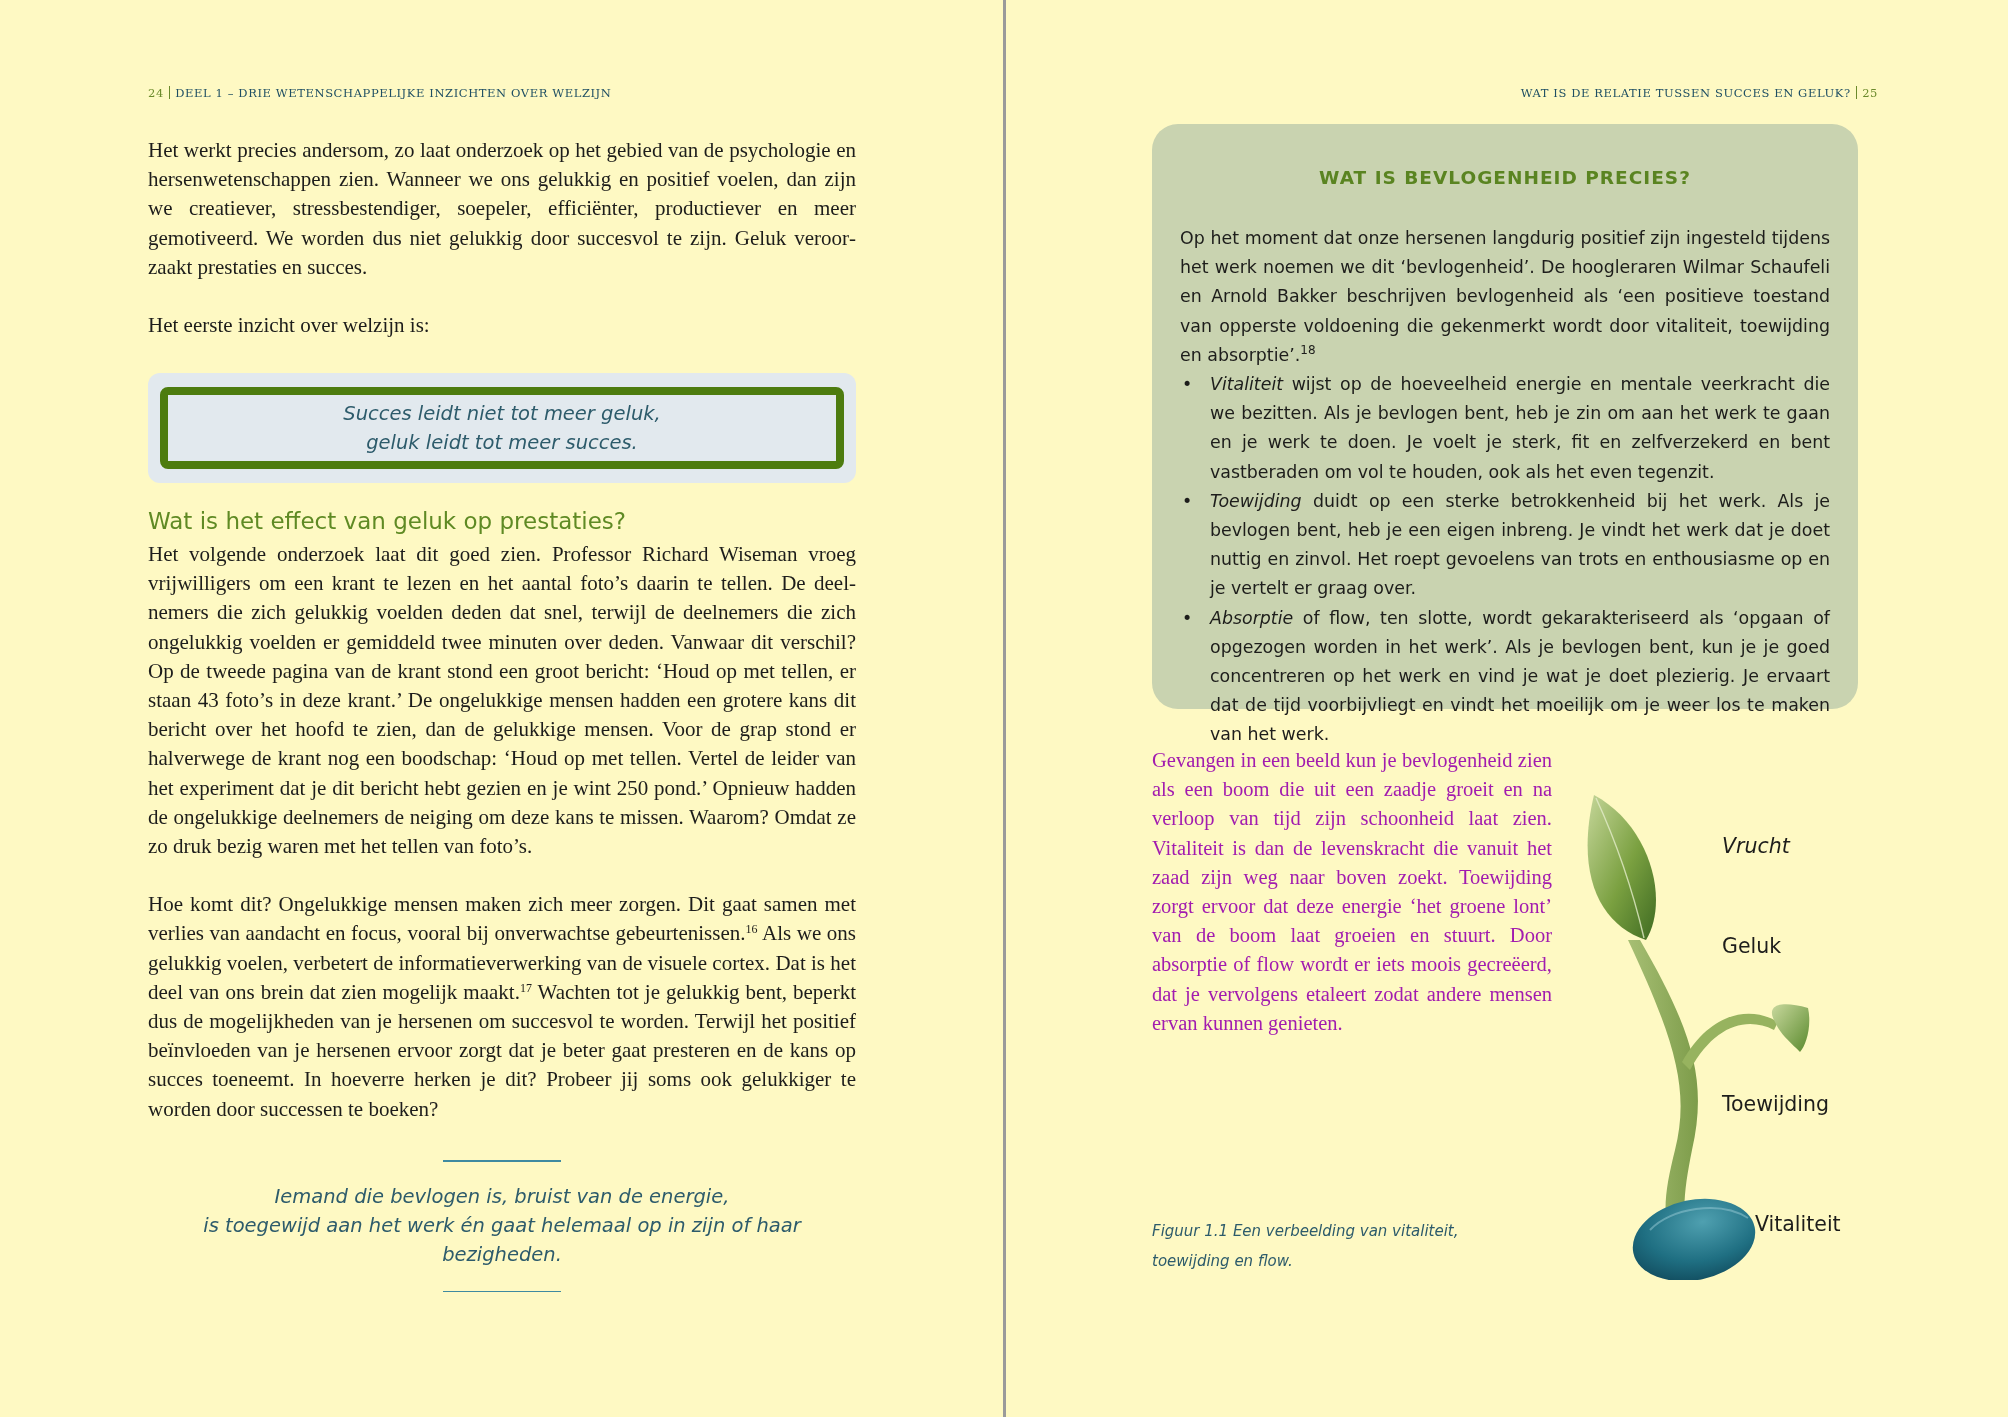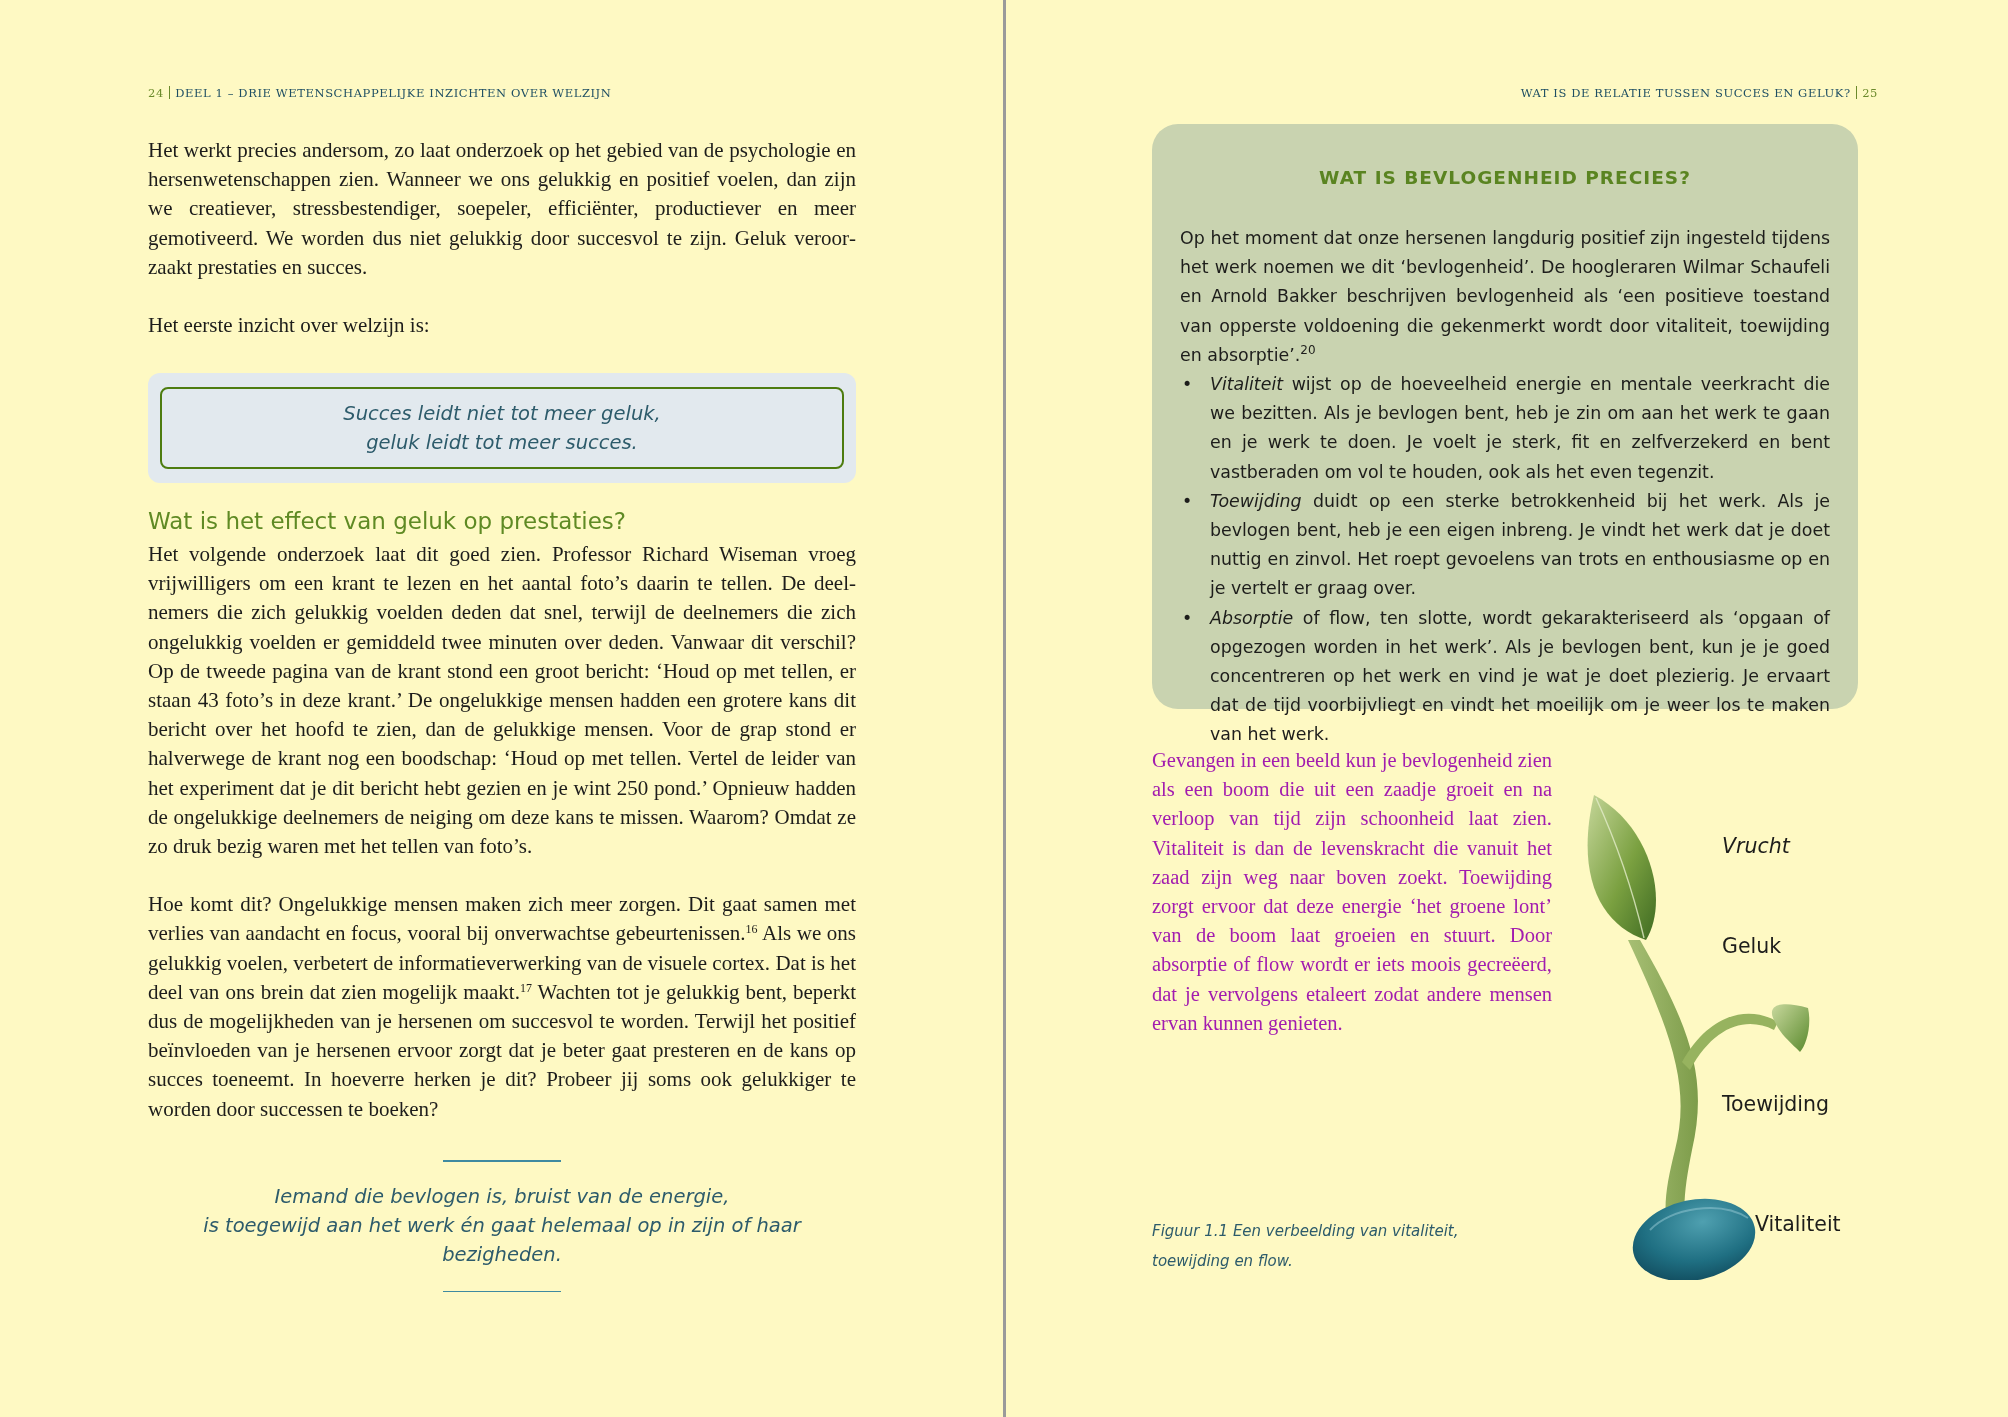--- a/index.html
+++ b/index.html
@@ -14,21 +14,21 @@
   .runhead .bar { display:inline-block; width:1.4px; height:13px; background:#6b8a2b; vertical-align:-2px; margin:0 5px; }
   .left .runhead { left:148px; }
   .right .runhead { right:130px; }
 
   .body-text { position:absolute; left:148px; width:708px; font-family:"Liberation Serif", serif; font-size:21px; line-height:29.2px; color:#1d1d1b; text-align:justify; hyphens:manual; }
   .body-text p { margin:0; }
   .body-text p + p { margin-top:29px; }
   sup { font-size:12px; line-height:0; vertical-align:7px; }
 
   .quote-box { position:absolute; left:148px; top:373px; width:708px; height:110px; background:#e2e9ee; border-radius:12px; }
-  .quote-inner { position:absolute; left:12px; top:14px; right:12px; bottom:14px; border:2px solid #4d7c0f; border-radius:8px; display:flex; flex-direction:column; align-items:center; justify-content:center; }
+  .quote-inner { position:absolute; left:12px; top:14px; right:12px; bottom:14px; border:8px solid #4d7c0f; border-radius:8px; display:flex; flex-direction:column; align-items:center; justify-content:center; }
   .quote-inner span { font-family:"DejaVu Sans", sans-serif; font-style:italic; font-size:19.5px; line-height:29px; color:#2d5b6b; }
 
   .section-heading { position:absolute; left:148px; top:508px; font-family:"DejaVu Sans", sans-serif; font-size:23px; color:#5f8a24; }
 
   .pull-quote { position:absolute; left:148px; top:1160px; width:708px; text-align:center; }
   .pq-rule { width:118px; height:1.5px; background:#3f8aa0; margin:0 auto; }
   .pull-quote .lines { padding:20px 0 22px; }
   .pull-quote .lines span { display:block; font-family:"DejaVu Sans", sans-serif; font-style:italic; font-size:19.5px; line-height:29px; color:#2d5b6b; }
 
   .green-box { position:absolute; left:1152px; top:124px; width:706px; height:585px; background:#c9d3b0; border-radius:26px; }
@@ -89,21 +89,21 @@
 
 <div class="page right">
   <div class="runhead">
     <span>Wat is de relatie tussen succes en geluk?</span><span class="bar"></span><span class="pn">25</span>
   </div>
 </div>
 
 <div class="green-box">
   <div class="gb-title">WAT IS BEVLOGENHEID PRECIES?</div>
   <div class="gb-text">
-    <p><span>Op het moment dat onze hersenen langdurig positief zijn ingesteld tijdens het werk noemen we dit ‘bevlogenheid’. De hoogleraren Wilmar Schaufeli en Arnold Bakker beschrijven bevlogenheid als ‘een positieve toestand van opperste voldoening die gekenmerkt wordt door vitaliteit, toewijding en absorptie’.</span><sup>20</sup></p>
+    <p><span>Op het moment dat onze hersenen langdurig positief zijn ingesteld tijdens het werk noemen we dit ‘bevlogenheid’. De hoogleraren Wilmar Schaufeli en Arnold Bakker beschrijven bevlogenheid als ‘een positieve toestand van opperste voldoening die gekenmerkt wordt door vitaliteit, toewijding en absorptie’.</span><sup>18</sup></p>
     <ul>
       <li><span class="dot">•</span><em>Vitaliteit</em><span> wijst op de hoeveelheid energie en mentale veerkracht die we bezitten. Als je bevlogen bent, heb je zin om aan het werk te gaan en je werk te doen. Je voelt je sterk, fit en zelfverzekerd en bent vastberaden om vol te houden, ook als het even tegenzit.</span></li>
       <li><span class="dot">•</span><em>Toewijding</em><span> duidt op een sterke betrokkenheid bij het werk. Als je bevlogen bent, heb je een eigen inbreng. Je vindt het werk dat je doet nuttig en zinvol. Het roept gevoelens van trots en enthousiasme op en je vertelt er graag over.</span></li>
       <li><span class="dot">•</span><em>Absorptie</em><span> of flow, ten slotte, wordt gekarakteriseerd als ‘opgaan of opgezo­gen worden in het werk’. Als je bevlogen bent, kun je je goed concentreren op het werk en vind je wat je doet plezierig. Je ervaart dat de tijd voorbij­vliegt en vindt het moeilijk om je weer los te maken van het werk.</span></li>
     </ul>
   </div>
 </div>
 
 <div class="right-body">Gevangen in een beeld kun je bevlogenheid zien als een boom die uit een zaadje groeit en na verloop van tijd zijn schoonheid laat zien. Vitaliteit is dan de levenskracht die vanuit het zaad zijn weg naar boven zoekt. Toe­wijding zorgt ervoor dat deze energie ‘het groene lont’ van de boom laat groeien en stuurt. Door absorptie of flow wordt er iets moois gecreëerd, dat je vervolgens etaleert zodat andere mensen ervan kunnen genieten.</div>
 

